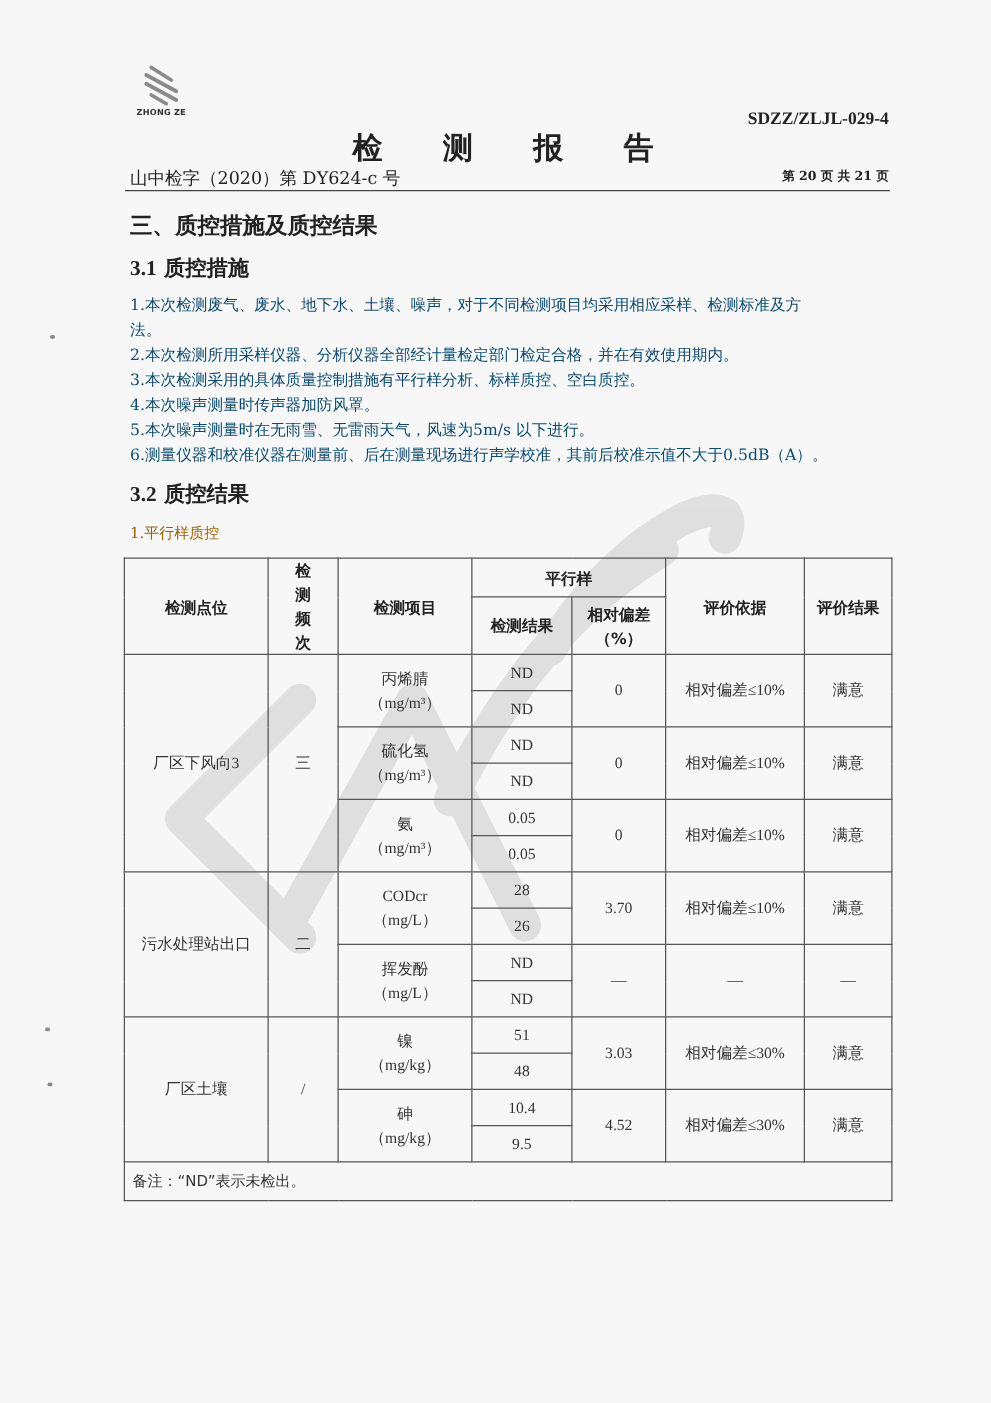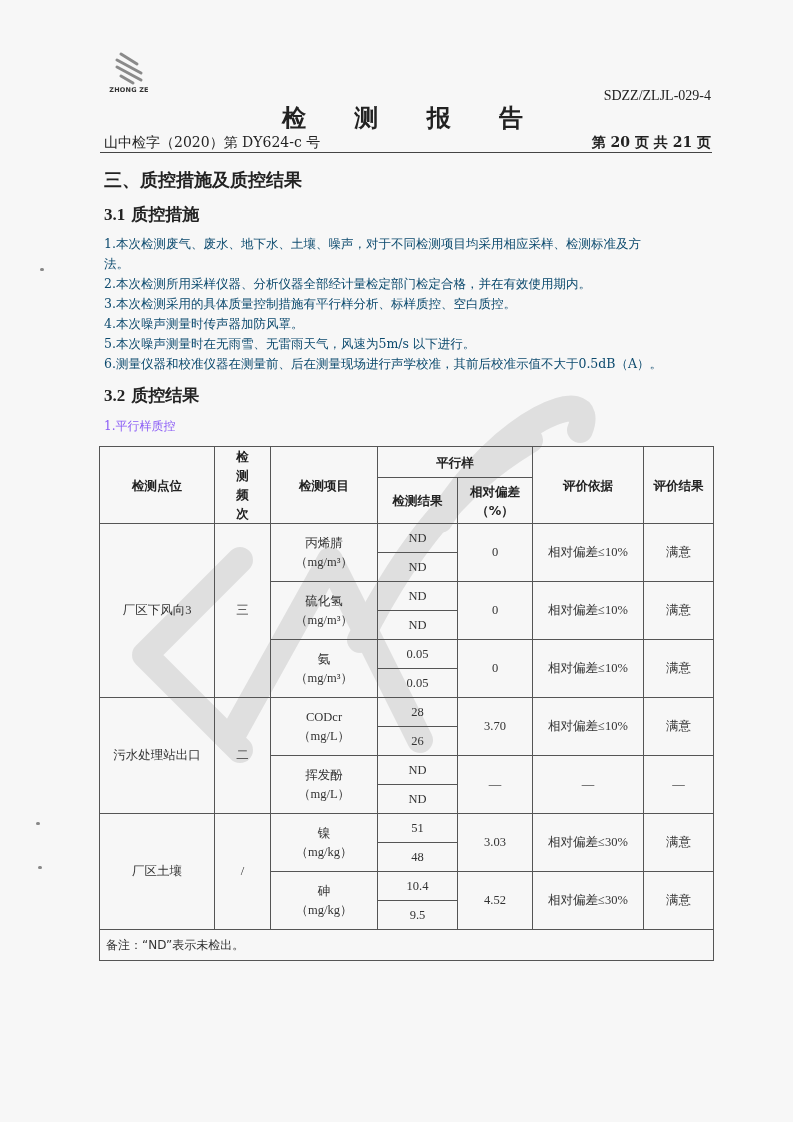--- a/index.html
+++ b/index.html
@@ -3,33 +3,33 @@
 <meta charset="utf-8">
 <style>
   html, body { margin: 0; padding: 0; }
   body {
     width: 793px; height: 1122px; background: #f7f7f7; position: relative; overflow: hidden;
     font-family: "DejaVu Serif", "Liberation Serif", serif; color: #222;
   }
   .page { position: absolute; left: 0; top: 0; width: 793px; height: 1122px; }
   .logo { position: absolute; left: 104px; top: 48px; width: 50px; height: 52px; }
   .logo-text { position: absolute; left: 0; top: 38px; width: 50px; text-align: center; font-family: "DejaVu Sans", sans-serif; font-size: 6.5px; font-weight: bold; color: #333; letter-spacing: 0.2px; }
-  .doc-code { position: absolute; right: 82px; top: 88px; font-family: "Liberation Serif", serif; font-weight: normal; font-size: 14px; color: #222; }
+  .doc-code { position: absolute; right: 82px; top: 88px; font-family: "Liberation Serif", serif; font-weight: bold; font-size: 14px; color: #222; }
   .doc-title { position: absolute; left: 0; width: 793px; top: 102px; text-align: center; font-family: "DejaVu Sans", sans-serif; font-weight: bold; font-size: 24px; letter-spacing: 20px; padding-left: 16px; color: #222; }
   .report-no { position: absolute; left: 104px; top: 134px; font-size: 14px; }
-  .page-no { position: absolute; right: 82px; top: 134px; font-size: 14px; font-weight: bold; }
+  .page-no { position: absolute; right: 82px; top: 134px; font-size: 10px; font-weight: bold; }
   .header-rule { position: absolute; left: 100px; top: 152px; width: 612px; height: 0; border-top: 1.5px solid #444; }
 
   .h1 { position: absolute; left: 104px; top: 168px; font-family: "DejaVu Sans", sans-serif; font-size: 18px; font-weight: bold; }
   .h2 { position: absolute; left: 104px; font-family: "DejaVu Sans", sans-serif; font-size: 17px; font-weight: bold; }
   .h2 .num { font-family: "Liberation Serif", serif; margin-right: 6px; }
   .para { position: absolute; left: 104px; width: 615px; font-size: 12.5px; line-height: 20px; color: #0c4a6e; }
   .para .line { display: block; white-space: nowrap; }
 
-  .sub-caption { position: absolute; left: 104px; top: 418px; font-size: 12px; color: #8b5cf6; }
+  .sub-caption { position: absolute; left: 104px; top: 418px; font-size: 12px; color: #a16207; }
 
   table.qc {
     position: absolute; left: 99px; top: 446px; width: 614px;
     border-collapse: collapse; table-layout: fixed; font-size: 12.5px;
   }
   table.qc td, table.qc th {
     border: 1px solid #555; text-align: center; vertical-align: middle; padding: 0; line-height: 19px;
   }
   table.qc th { font-family: "DejaVu Sans", sans-serif; font-weight: bold; font-size: 12.5px; }
   table.qc td { font-family: "Liberation Serif", "DejaVu Serif", serif; color: #333; }

